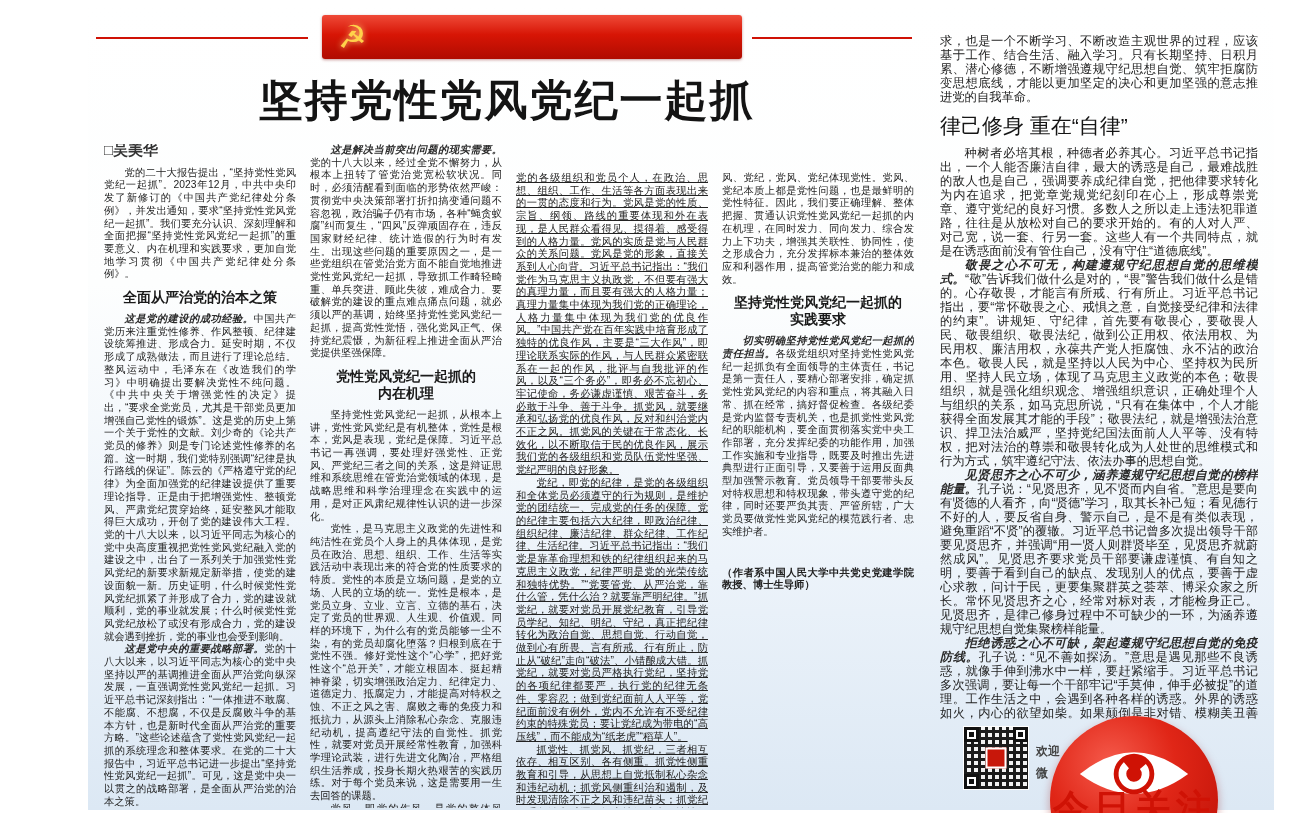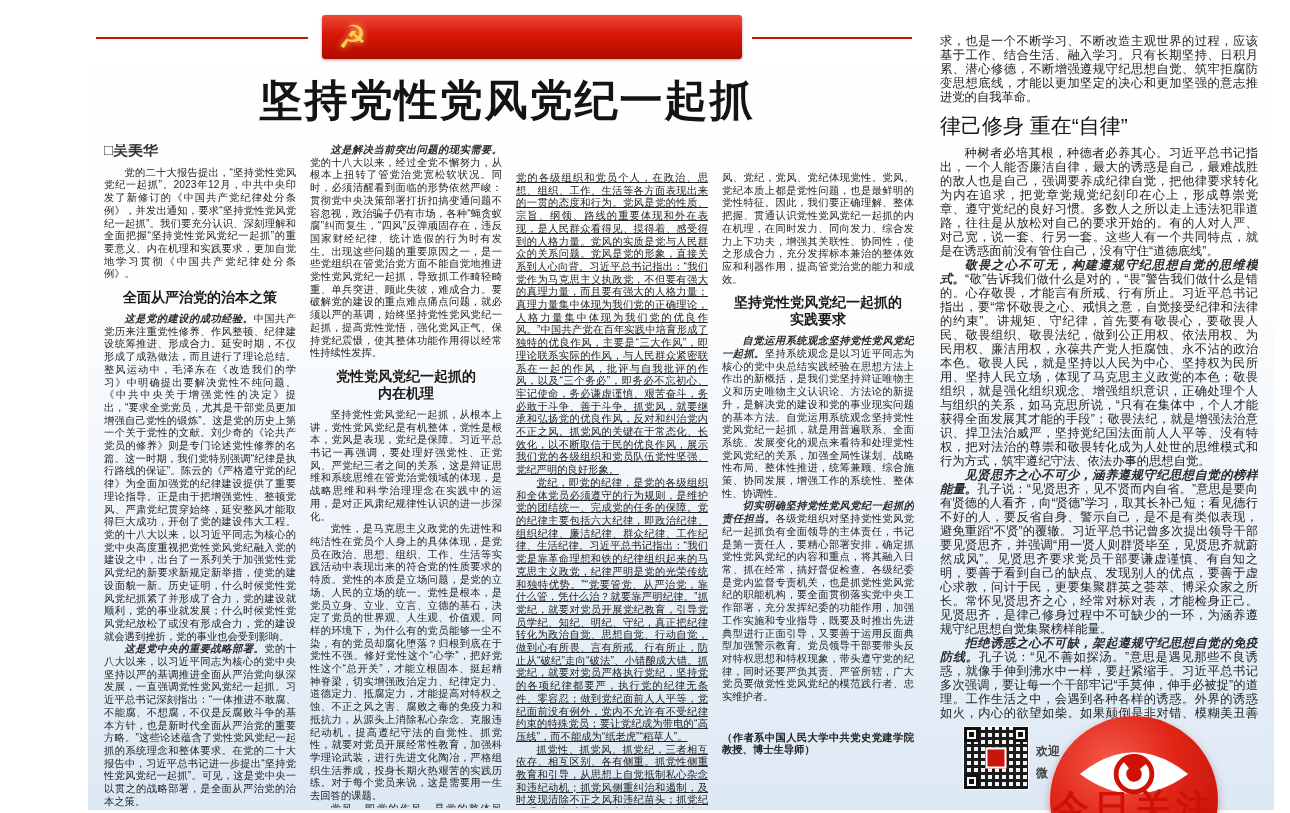--- a/index.html
+++ b/index.html
@@ -65,37 +65,36 @@
 
   <div class="col c1">
     <p class="byline">□吴美华</p>
     <p class="para">党的二十大报告提出，“坚持党性党风党纪一起抓”。2023年12月，中共中央印发了新修订的《中国共产党纪律处分条例》，并发出通知，要求“坚持党性党风党纪一起抓”。我们要充分认识、深刻理解和全面把握“坚持党性党风党纪一起抓”的重要意义、内在机理和实践要求，更加自觉地学习贯彻《中国共产党纪律处分条例》。</p>
     <h2>全面从严治党的治本之策</h2>
     <p class="para"><em class="lead">这是党的建设的成功经验。</em><span>中国共产党历来注重党性修养、作风整顿、纪律建设统筹推进、形成合力。延安时期，不仅形成了成熟做法，而且进行了理论总结。整风运动中，毛泽东在《改造我们的学习》中明确提出要解决党性不纯问题。《中共中央关于增强党性的决定》提出，“要求全党党员，尤其是干部党员更加增强自己党性的锻炼”。这是党的历史上第一个关于党性的文献。刘少奇的《论共产党员的修养》则是专门论述党性修养的名篇。这一时期，我们党特别强调“纪律是执行路线的保证”。陈云的《严格遵守党的纪律》为全面加强党的纪律建设提供了重要理论指导。正是由于把增强党性、整顿党风、严肃党纪贯穿始终，延安整风才能取得巨大成功，开创了党的建设伟大工程。党的十八大以来，以习近平同志为核心的党中央高度重视把党性党风党纪融入党的建设之中，出台了一系列关于加强党性党风党纪的新要求新规定新举措，使党的建设面貌一新。历史证明，什么时候党性党风党纪抓紧了并形成了合力，党的建设就顺利，党的事业就发展；什么时候党性党风党纪放松了或没有形成合力，党的建设就会遇到挫折，党的事业也会受到影响。</span></p>
     <p class="para"><em class="lead">这是党中央的重要战略部署。</em><span>党的十八大以来，以习近平同志为核心的党中央坚持以严的基调推进全面从严治党向纵深发展，一直强调党性党风党纪一起抓。习近平总书记深刻指出：“一体推进不敢腐、不能腐、不想腐，不仅是反腐败斗争的基本方针，也是新时代全面从严治党的重要方略。”这些论述蕴含了党性党风党纪一起抓的系统理念和整体要求。在党的二十大报告中，习近平总书记进一步提出“坚持党性党风党纪一起抓”。可见，这是党中央一以贯之的战略部署，是全面从严治党的治本之策。</span></p>
   </div>
 
   <div class="col c2">
-    <p class="para"><em class="lead">这是解决当前突出问题的现实需要。</em><span>党的十八大以来，经过全党不懈努力，从根本上扭转了管党治党宽松软状况。同时，必须清醒看到面临的形势依然严峻：贯彻党中央决策部署打折扣搞变通问题不容忽视，政治骗子仍有市场，各种“蝇贪蚁腐”纠而复生，“四风”反弹顽固存在，违反国家财经纪律、统计造假的行为时有发生。出现这些问题的重要原因之一，是一些党组织在管党治党方面不能自觉地推进党性党风党纪一起抓，导致抓工作畸轻畸重、单兵突进、顾此失彼，难成合力。要破解党的建设的重点难点痛点问题，就必须以严的基调，始终坚持党性党风党纪一起抓，提高党性觉悟，强化党风正气、保持党纪震慑，使其整体功能作用得以经常性持续性发挥。</span></p>
+    <p class="para"><em class="lead">这是解决当前突出问题的现实需要。</em><span>党的十八大以来，经过全党不懈努力，从根本上扭转了管党治党宽松软状况。同时，必须清醒看到面临的形势依然严峻：贯彻党中央决策部署打折扣搞变通问题不容忽视，政治骗子仍有市场，各种“蝇贪蚁腐”纠而复生，“四风”反弹顽固存在，违反国家财经纪律、统计造假的行为时有发生。出现这些问题的重要原因之一，是一些党组织在管党治党方面不能自觉地推进党性党风党纪一起抓，导致抓工作畸轻畸重、单兵突进、顾此失彼，难成合力。要破解党的建设的重点难点痛点问题，就必须以严的基调，始终坚持党性党风党纪一起抓，提高党性觉悟，强化党风正气、保持党纪震慑，为新征程上推进全面从严治党提供坚强保障。</span></p>
     <h2 class="h2-narrow">党性党风党纪一起抓的内在机理</h2>
     <p class="para">坚持党性党风党纪一起抓，从根本上讲，党性党风党纪是有机整体，党性是根本，党风是表现，党纪是保障。习近平总书记一再强调，要处理好强党性、正党风、严党纪三者之间的关系，这是辩证思维和系统思维在管党治党领域的体现，是战略思维和科学治理理念在实践中的运用，是对正风肃纪规律性认识的进一步深化。</p>
     <p class="para">党性，是马克思主义政党的先进性和纯洁性在党员个人身上的具体体现，是党员在政治、思想、组织、工作、生活等实践活动中表现出来的符合党的性质要求的特质。党性的本质是立场问题，是党的立场、人民的立场的统一。党性是根本，是党员立身、立业、立言、立德的基石，决定了党员的世界观、人生观、价值观。同样的环境下，为什么有的党员能够一尘不染，有的党员却腐化堕落？归根到底在于党性不强。修好党性这个“心学”，把好党性这个“总开关”，才能立根固本、挺起精神脊梁，切实增强政治定力、纪律定力、道德定力、抵腐定力，才能提高对特权之蚀、不正之风之害、腐败之毒的免疫力和抵抗力，从源头上消除私心杂念、克服违纪动机，提高遵纪守法的自觉性。抓党性，就要对党员开展经常性教育，加强科学理论武装，进行先进文化陶冶，严格组织生活养成，投身长期火热艰苦的实践历练。对于每个党员来说，这是需要用一生去回答的课题。</p>
     <p class="para">党风，即党的作风，是党的整体风貌，是</p>
   </div>
 
   <div class="col c3">
     <p class="para noind">党的各级组织和党员个人，在政治、思想、组织、工作、生活等各方面表现出来的一贯的态度和行为。党风是党的性质、宗旨、纲领、路线的重要体现和外在表现，是人民群众看得见、摸得着、感受得到的人格力量。党风的实质是党与人民群众的关系问题。党风是党的形象，直接关系到人心向背。习近平总书记指出：“我们党作为马克思主义执政党，不但要有强大的真理力量，而且要有强大的人格力量；真理力量集中体现为我们党的正确理论，人格力量集中体现为我们党的优良作风。”中国共产党在百年实践中培育形成了独特的优良作风，主要是“三大作风”，即理论联系实际的作风，与人民群众紧密联系在一起的作风，批评与自我批评的作风，以及“三个务必”，即务必不忘初心、牢记使命，务必谦虚谨慎、艰苦奋斗，务必敢于斗争、善于斗争。抓党风，就要继承和弘扬党的优良作风，反对和纠治党内不正之风。抓党风的关键在于常态化、长效化，以不断取信于民的优良作风，展示我们党的各级组织和党员队伍党性坚强、党纪严明的良好形象。</p>
     <p class="para">党纪，即党的纪律，是党的各级组织和全体党员必须遵守的行为规则，是维护党的团结统一、完成党的任务的保障。党的纪律主要包括六大纪律，即政治纪律、组织纪律、廉洁纪律、群众纪律、工作纪律、生活纪律。习近平总书记指出：“我们党是靠革命理想和铁的纪律组织起来的马克思主义政党，纪律严明是党的光荣传统和独特优势。”“党要管党、从严治党，靠什么管，凭什么治？就要靠严明纪律。”抓党纪，就要对党员开展党纪教育，引导党员学纪、知纪、明纪、守纪，真正把纪律转化为政治自觉、思想自觉、行动自觉，做到心有所畏、言有所戒、行有所止，防止从“破纪”走向“破法”、小错酿成大错。抓党纪，就要对党员严格执行党纪，坚持党的各项纪律都要严，执行党的纪律无条件、零容忍；做到党纪面前人人平等，党纪面前没有例外，党内不允许有不受纪律约束的特殊党员；要让党纪成为带电的“高压线”，而不能成为“纸老虎”“稻草人”。</p>
     <p class="para">抓党性、抓党风、抓党纪，三者相互依存、相互区别、各有侧重。抓党性侧重教育和引导，从思想上自觉抵制私心杂念和违纪动机；抓党风侧重纠治和遏制，及时发现清除不正之风和违纪苗头；抓党纪侧重惩治和威慑，提高违纪成本，让违纪者在高压重拳之下得不偿失、付出代价。同时，三者又相互联系、相互交融、相互促进。党性决定党</p>
   </div>
 
   <div class="col c4">
     <p class="para noind">风、党纪，党风、党纪体现党性。党风、党纪本质上都是党性问题，也是最鲜明的党性特征。因此，我们要正确理解、整体把握、贯通认识党性党风党纪一起抓的内在机理，在同时发力、同向发力、综合发力上下功夫，增强其关联性、协同性，使之形成合力，充分发挥标本兼治的整体效应和利器作用，提高管党治党的能力和成效。</p>
     <h2 class="h2-mid">坚持党性党风党纪一起抓的实践要求</h2>
-    <p class="para"><em class="lead">自觉运用系统观念坚持党性党风党纪一起抓。</em><span>坚持系统观念是以习近平同志为核心的党中央总结实践经验在思想方法上作出的新概括，是我们党坚持辩证唯物主义和历史唯物主义认识论、方法论的新提升，是解决党的建设和党的事业现实问题的基本方法。自觉运用系统观念坚持党性党风党纪一起抓，就是用普遍联系、全面系统、发展变化的观点来看待和处理党性党风党纪的关系，加强全局性谋划、战略性布局、整体性推进，统筹兼顾、综合施策、协同发展，增强工作的系统性、整体性、协调性。</span></p>
     <p class="para"><em class="lead">切实明确坚持党性党风党纪一起抓的责任担当。</em><span>各级党组织对坚持党性党风党纪一起抓负有全面领导的主体责任，书记是第一责任人，要精心部署安排，确定抓党性党风党纪的内容和重点，将其融入日常、抓在经常，搞好督促检查。各级纪委是党内监督专责机关，也是抓党性党风党纪的职能机构，要全面贯彻落实党中央工作部署，充分发挥纪委的功能作用，加强工作实施和专业指导，既要及时推出先进典型进行正面引导，又要善于运用反面典型加强警示教育。党员领导干部要带头反对特权思想和特权现象，带头遵守党的纪律，同时还要严负其责、严管所辖，广大党员要做党性党风党纪的模范践行者、忠实维护者。</span></p>
     <p class="para author noind">（作者系中国人民大学中共党史党建学院教授、博士生导师）</p>
   </div>
 
   <div class="right-col">
     <p class="para noind">求，也是一个不断学习、不断改造主观世界的过程，应该基于工作、结合生活、融入学习。只有长期坚持、日积月累、潜心修德，不断增强遵规守纪思想自觉、筑牢拒腐防变思想底线，才能以更加坚定的决心和更加坚强的意志推进党的自我革命。</p>
     <div class="right-head">律己修身 重在“自律”</div>
     <p class="para">种树者必培其根，种德者必养其心。习近平总书记指出，一个人能否廉洁自律，最大的诱惑是自己，最难战胜的敌人也是自己，强调要养成纪律自觉，把他律要求转化为内在追求，把党章党规党纪刻印在心上，形成尊崇党章、遵守党纪的良好习惯。多数人之所以走上违法犯罪道路，往往是从放松对自己的要求开始的。有的人对人严、对己宽，说一套、行另一套。这些人有一个共同特点，就是在诱惑面前没有管住自己，没有守住“道德底线”。</p>
     <p class="para"><em class="lead">敬畏之心不可无，构建遵规守纪思想自觉的思维模式。</em><span>“敬”告诉我们做什么是对的，“畏”警告我们做什么是错的。心存敬畏，才能言有所戒、行有所止。习近平总书记指出，要“常怀敬畏之心、戒惧之意，自觉接受纪律和法律的约束”。讲规矩、守纪律，首先要有敬畏心，要敬畏人民、敬畏组织、敬畏法纪，做到公正用权、依法用权、为民用权、廉洁用权，永葆共产党人拒腐蚀、永不沾的政治本色。敬畏人民，就是坚持以人民为中心、坚持权为民所用、坚持人民立场，体现了马克思主义政党的本色；敬畏组织，就是强化组织观念、增强组织意识，正确处理个人与组织的关系，如马克思所说，“只有在集体中，个人才能获得全面发展其才能的手段”；敬畏法纪，就是增强法治意识、捍卫法治威严，坚持党纪国法面前人人平等、没有特权，把对法治的尊崇和敬畏转化成为人处世的思维模式和行为方式，筑牢遵纪守法、依法办事的思想自觉。</span></p>
     <p class="para"><em class="lead">见贤思齐之心不可少，涵养遵规守纪思想自觉的榜样能量。</em><span>孔子说：“见贤思齐，见不贤而内自省。”意思是要向有贤德的人看齐，向“贤德”学习，取其长补己短；看见德行不好的人，要反省自身、警示自己，是不是有类似表现，避免重蹈“不贤”的覆辙。习近平总书记曾多次提出领导干部要见贤思齐，并强调“用一贤人则群贤毕至，见贤思齐就蔚然成风”。见贤思齐要求党员干部要谦虚谨慎、有自知之明，要善于看到自己的缺点、发现别人的优点，要善于虚心求教，问计于民，更要集聚群英之荟萃、博采众家之所长。常怀见贤思齐之心，经常对标对表，才能检身正己。见贤思齐，是律己修身过程中不可缺少的一环，为涵养遵规守纪思想自觉集聚榜样能量。</span></p>

